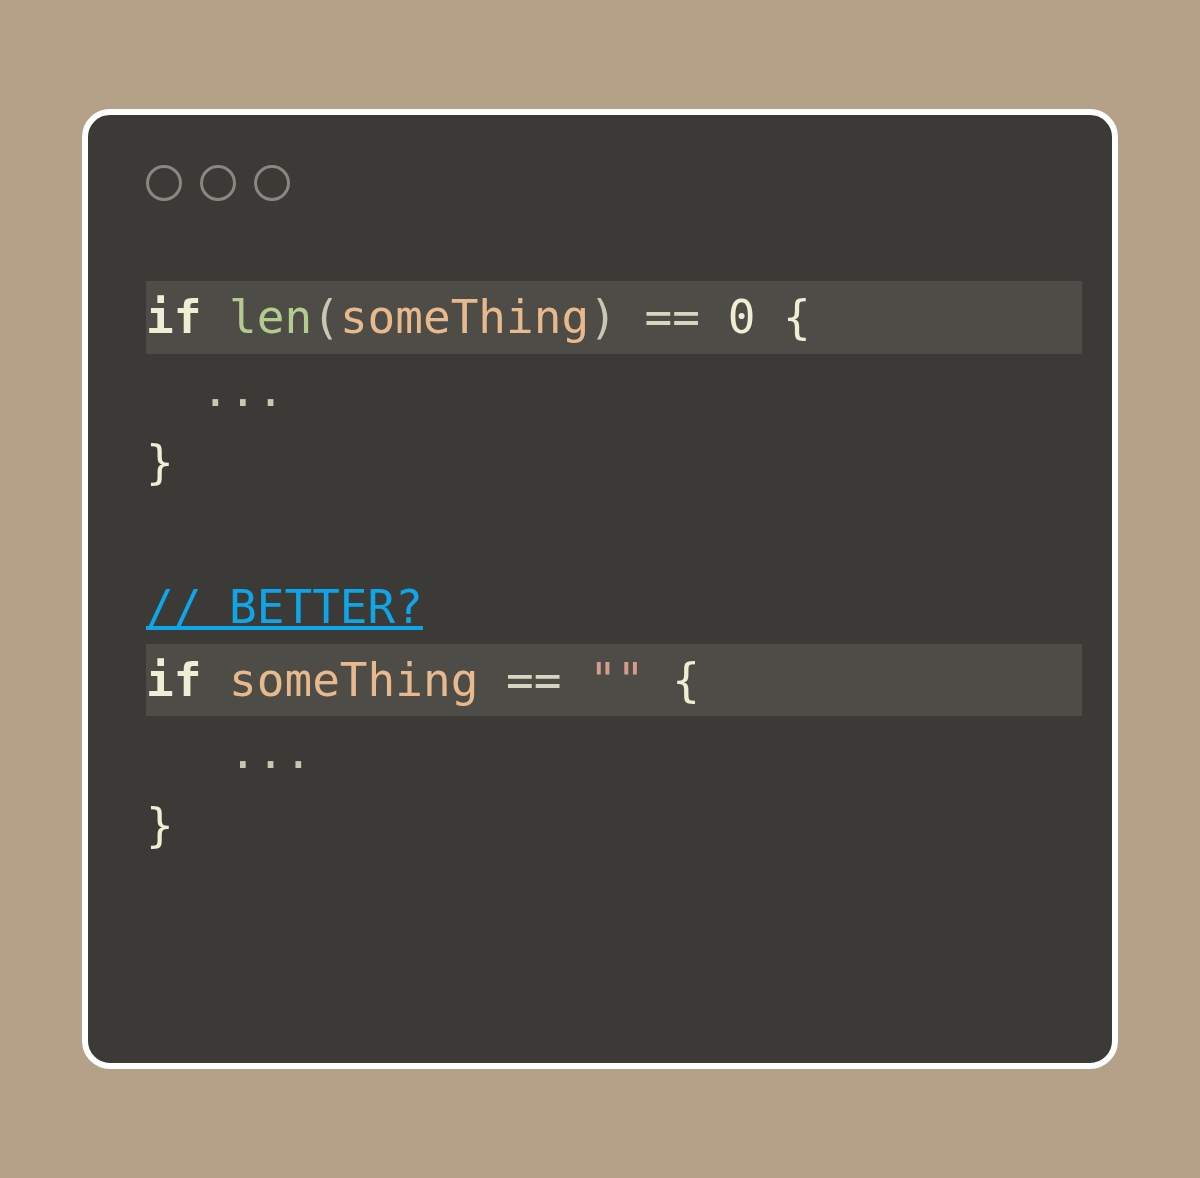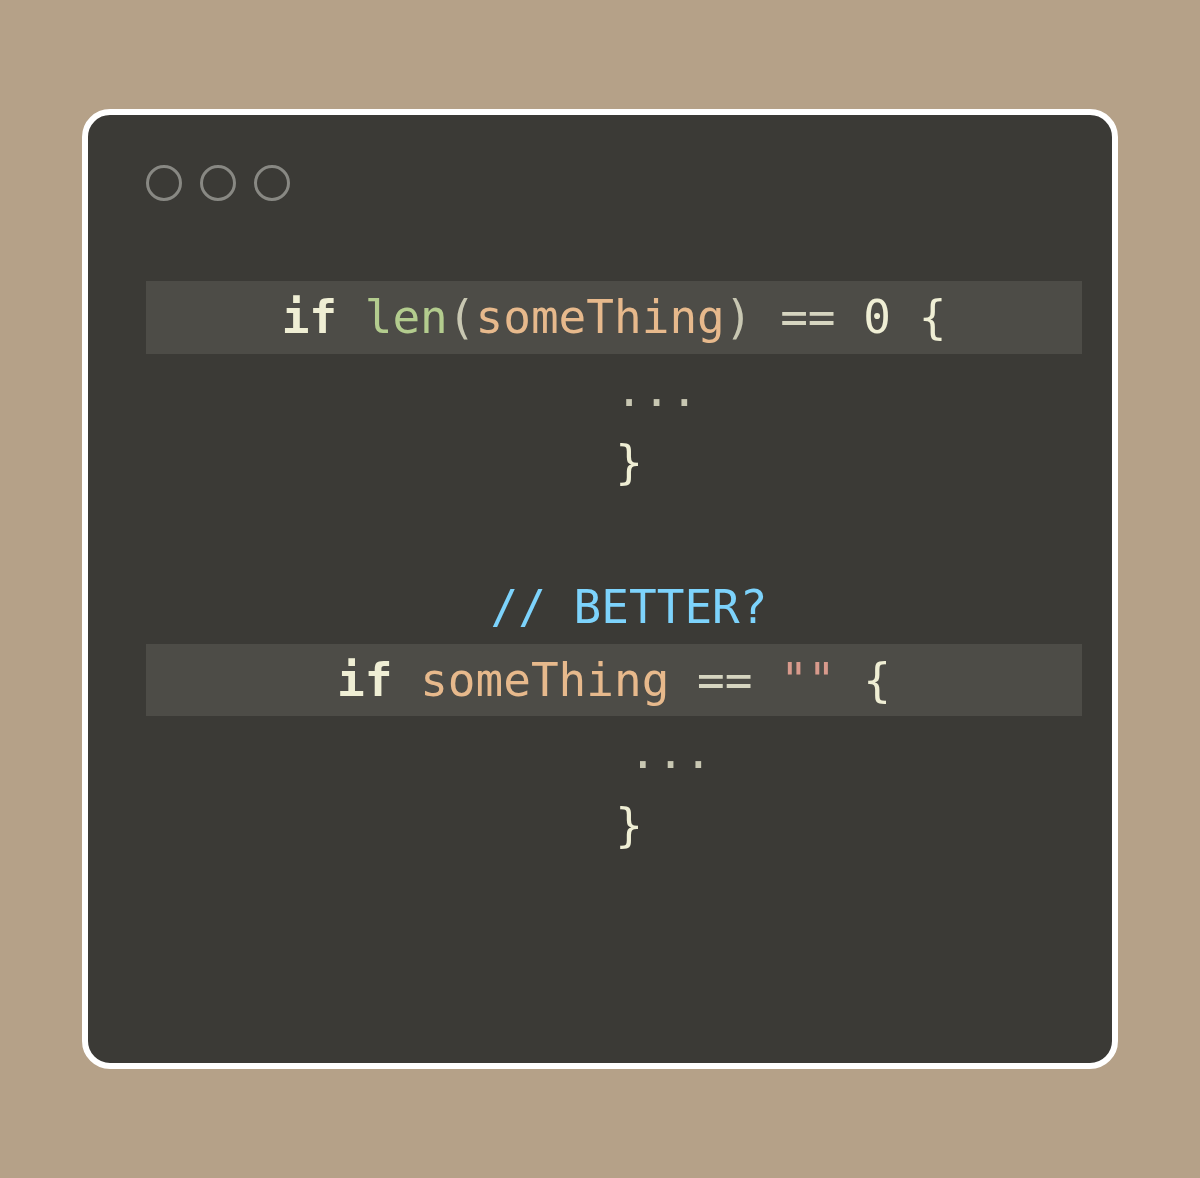--- a/index.html
+++ b/index.html
@@ -1,15 +1,15 @@
 <!DOCTYPE html>
 <html><head>
 <meta charset="utf-8">
 <style>
-  * { margin: 0; padding: 0; box-sizing: border-box; text-align: center; }
+  * { margin: 0; padding: 0; box-sizing: border-box; }
   body {
     background: #b5a188;
     width: 1200px;
     height: 1178px;
     display: flex;
     align-items: center;
     justify-content: center;
     font-family: 'Menlo', 'Consolas', 'DejaVu Sans Mono', monospace;
   }
   .window {
@@ -48,21 +48,21 @@
     margin-right: 30px;
   }
   .kw { color: #efeed4; font-weight: bold; }
   .fn { color: #b3cc8e; }
   .id { color: #e7b98c; }
   .punc { color: #c8c7b2; }
   .op { color: #d6d5c0; }
   .num { color: #efeed4; }
   .brace { color: #efeed4; }
   .dots { color: #c8c7b2; }
-  .comment { color: #7dd3fc; }
+  .comment { color: #0ea5e9; text-decoration: underline; }
   .str { color: #d89a8c; }
   .spacer { height: 72px; }
 </style>
 </head>
 <body>
 
 <div class="window">
   <div class="traffic-lights">
     <div class="traffic-light"></div>
     <div class="traffic-light"></div>

